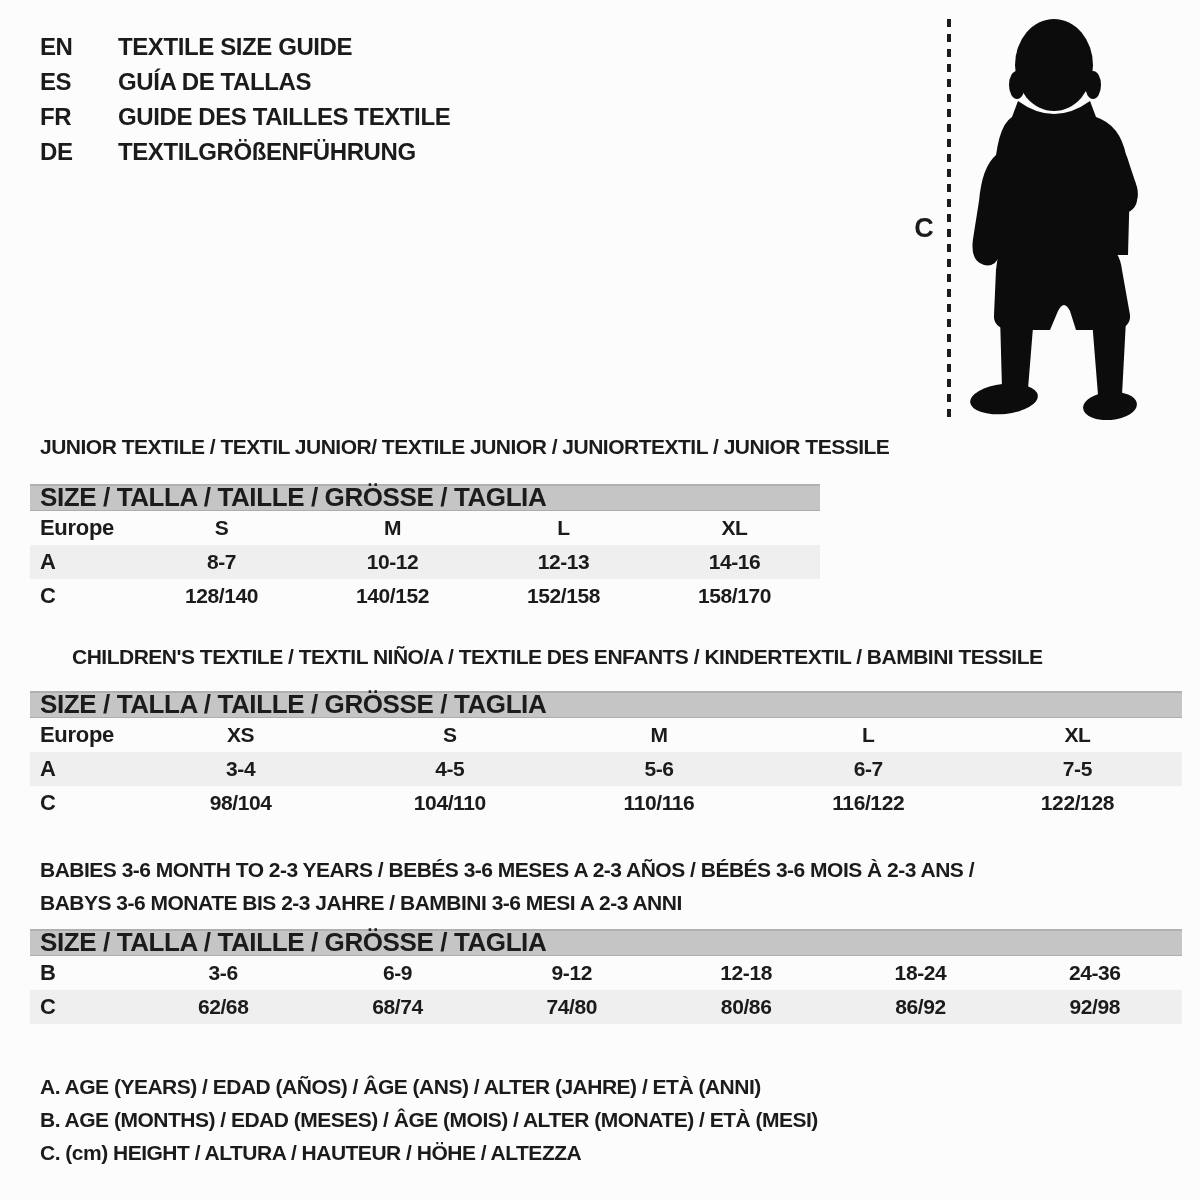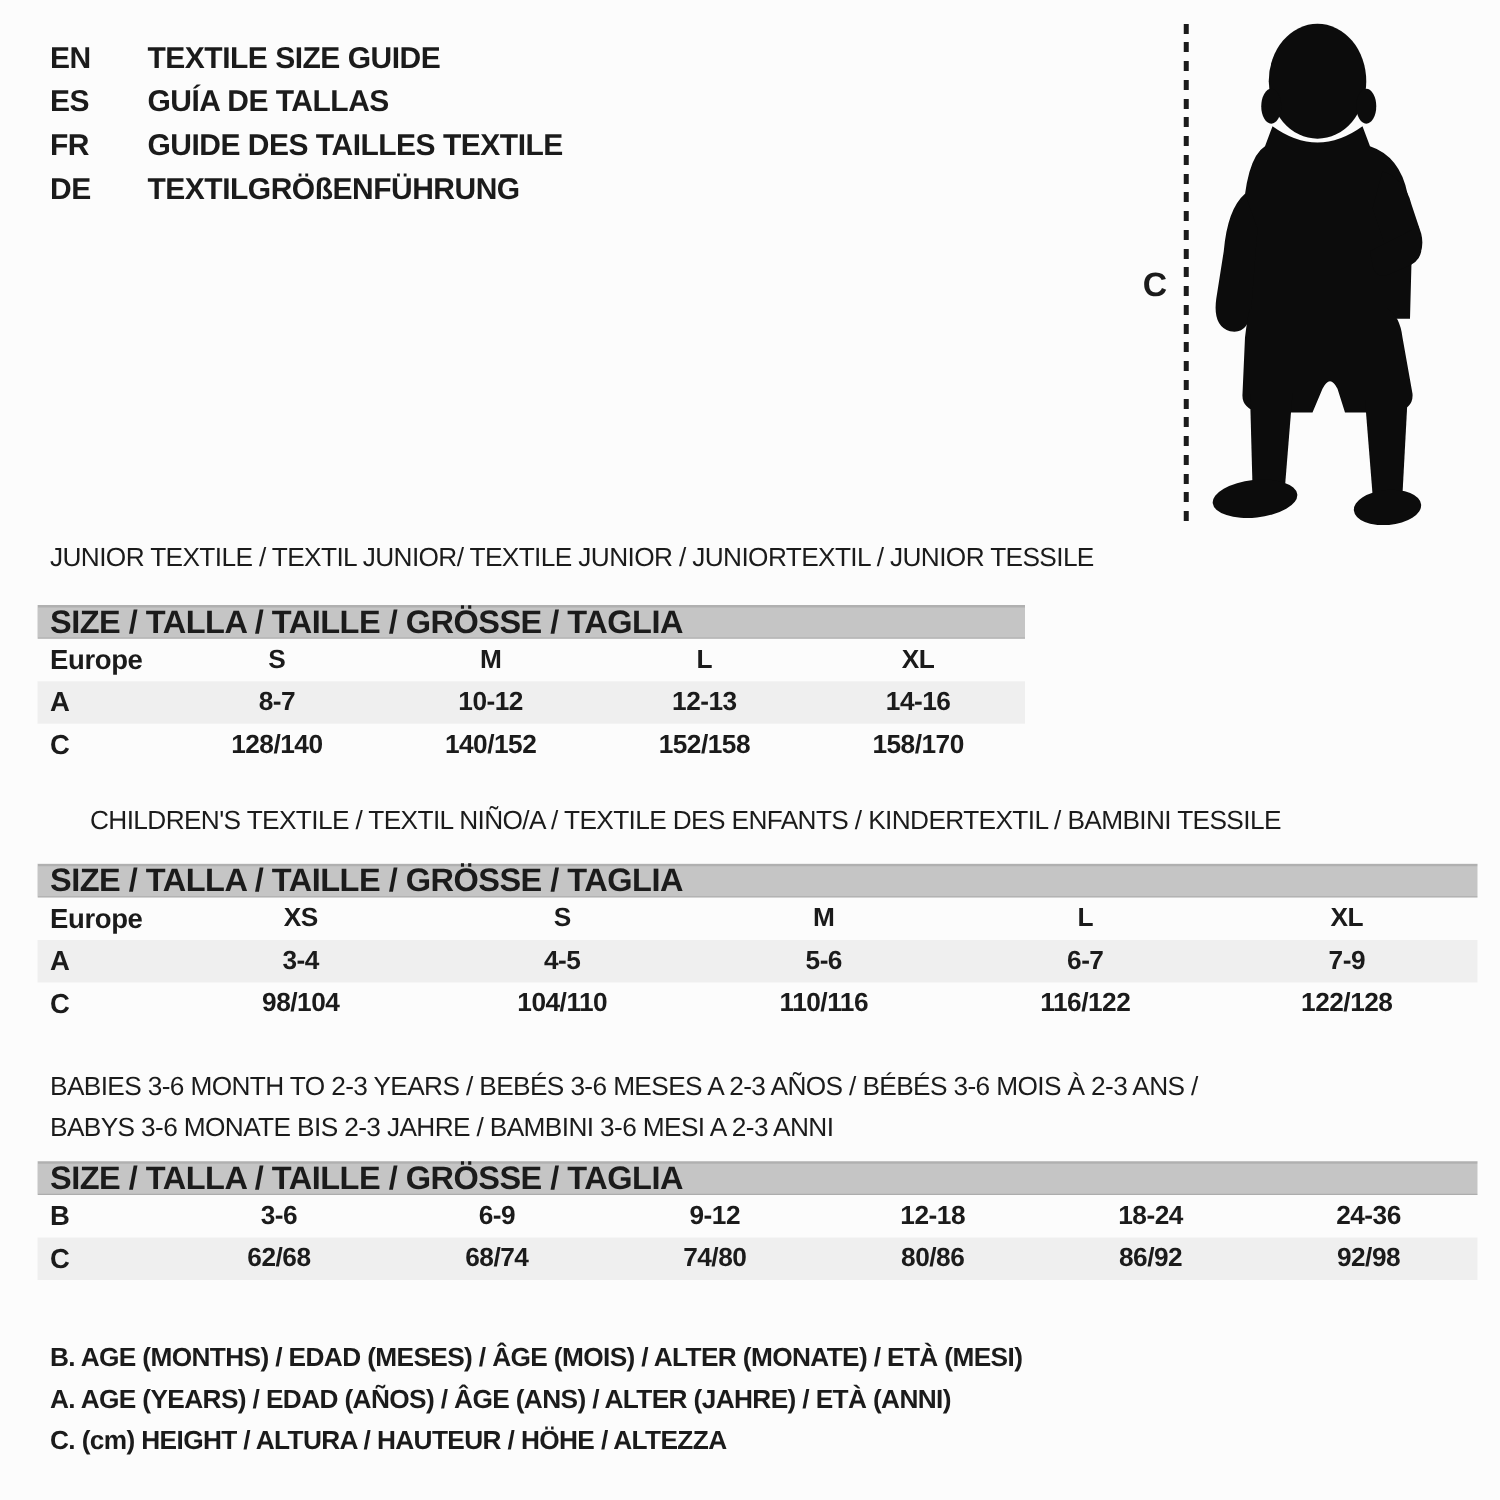--- a/index.html
+++ b/index.html
@@ -26,21 +26,21 @@
 
   
   .measure-line{
     left:947px;top:19px;width:4px;height:398px;
     background:repeating-linear-gradient(to bottom,var(--text) 0 8px,transparent 8px 15px);
   }
   .measure-label{left:906px;top:213px;width:36px;text-align:center;font-size:27px;}
   .silhouette{left:960px;top:15px;width:185px;height:405px;color:var(--silhouette);}
 
   
-  .tbl-title{font-size:21px;letter-spacing:-0.5px;white-space:nowrap;margin:0;font-weight:normal;}
+  .tbl-title{font-size:21px;letter-spacing:-0.5px;white-space:nowrap;margin:0;font-weight:bold;}
   .tbl-title2{line-height:33px;}
   .size-table{left:30px;}
   .st-header{
     height:27px;background:var(--header_bar);
     display:flex;align-items:center;padding-left:10px;
     font-size:26px;letter-spacing:-0.4px;
     box-shadow:inset 0 2px 0 rgba(0,0,0,0.10), inset 0 -1px 0 rgba(0,0,0,0.12);
   }
   .st-row{display:flex;height:34px;align-items:center;font-size:21px;}
   .st-row.alt{background:var(--row_alt);}
@@ -130,21 +130,21 @@
       <span class="st-cell">M</span>
       <span class="st-cell">L</span>
       <span class="st-cell">XL</span>
     </div>
     <div class="st-row alt">
       <span class="st-label">A</span>
       <span class="st-cell">3-4</span>
       <span class="st-cell">4-5</span>
       <span class="st-cell">5-6</span>
       <span class="st-cell">6-7</span>
-      <span class="st-cell">7-9</span>
+      <span class="st-cell">7-5</span>
     </div>
     <div class="st-row">
       <span class="st-label">C</span>
       <span class="st-cell">98/104</span>
       <span class="st-cell">104/110</span>
       <span class="st-cell">110/116</span>
       <span class="st-cell">116/122</span>
       <span class="st-cell">122/128</span>
     </div>
   </div>
@@ -169,18 +169,18 @@
       <span class="st-cell">62/68</span>
       <span class="st-cell">68/74</span>
       <span class="st-cell">74/80</span>
       <span class="st-cell">80/86</span>
       <span class="st-cell">86/92</span>
       <span class="st-cell">92/98</span>
     </div>
   </div>
 
   <section class="abs legend">
+    <div class="legend-line">A. AGE (YEARS) / EDAD (AÑOS) / ÂGE (ANS) / ALTER (JAHRE) / ETÀ (ANNI)</div>
     <div class="legend-line">B. AGE (MONTHS) / EDAD (MESES) / ÂGE (MOIS) / ALTER (MONATE) / ETÀ (MESI)</div>
-    <div class="legend-line">A. AGE (YEARS) / EDAD (AÑOS) / ÂGE (ANS) / ALTER (JAHRE) / ETÀ (ANNI)</div>
     <div class="legend-line">C. (cm) HEIGHT / ALTURA / HAUTEUR / HÖHE / ALTEZZA</div>
   </section>
 
 </div>
 
 </body></html>

